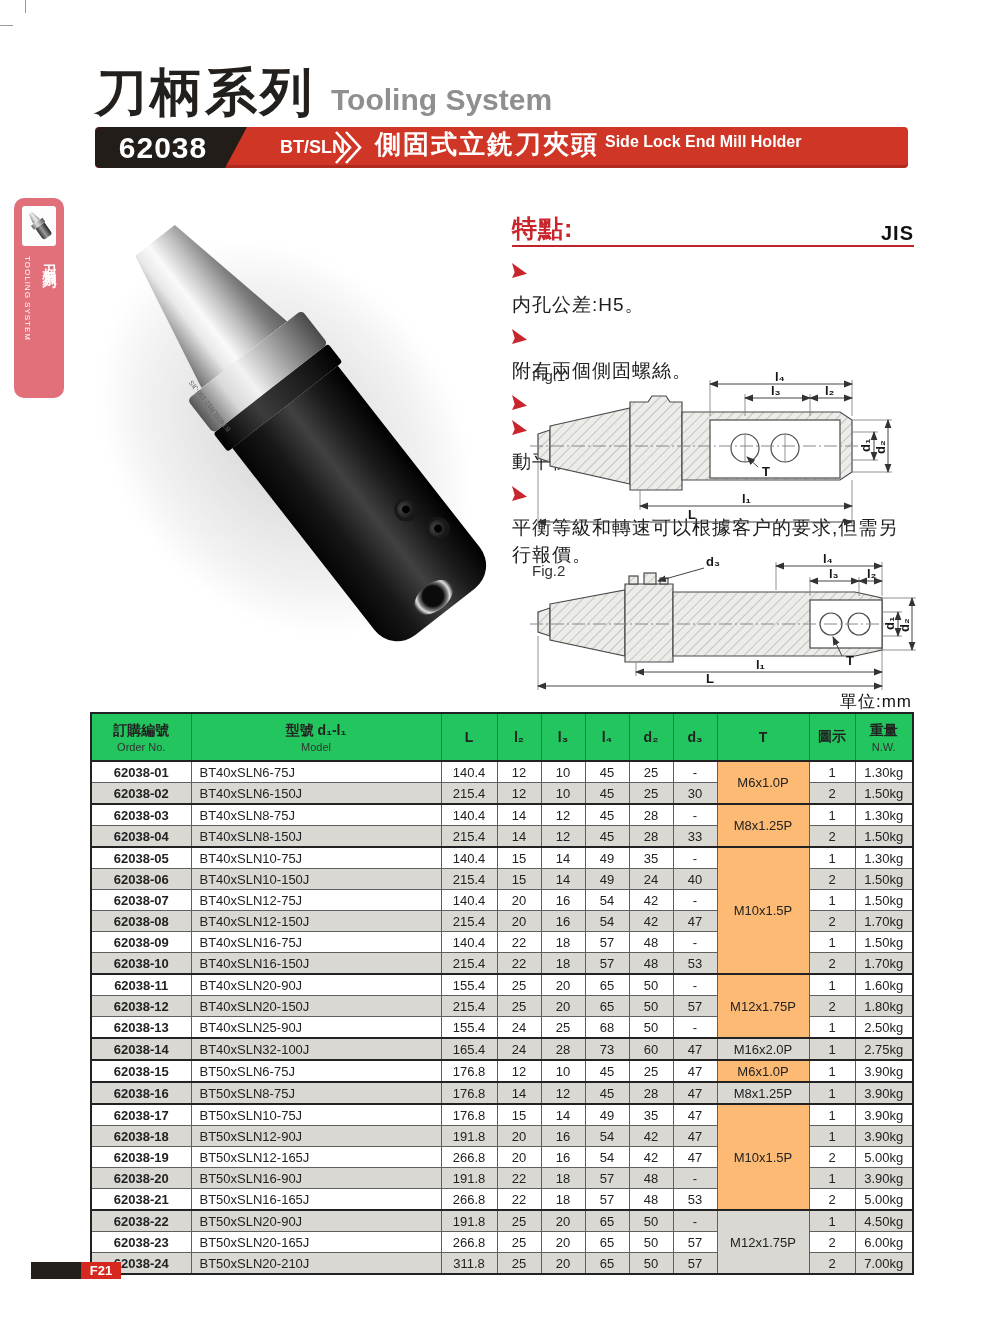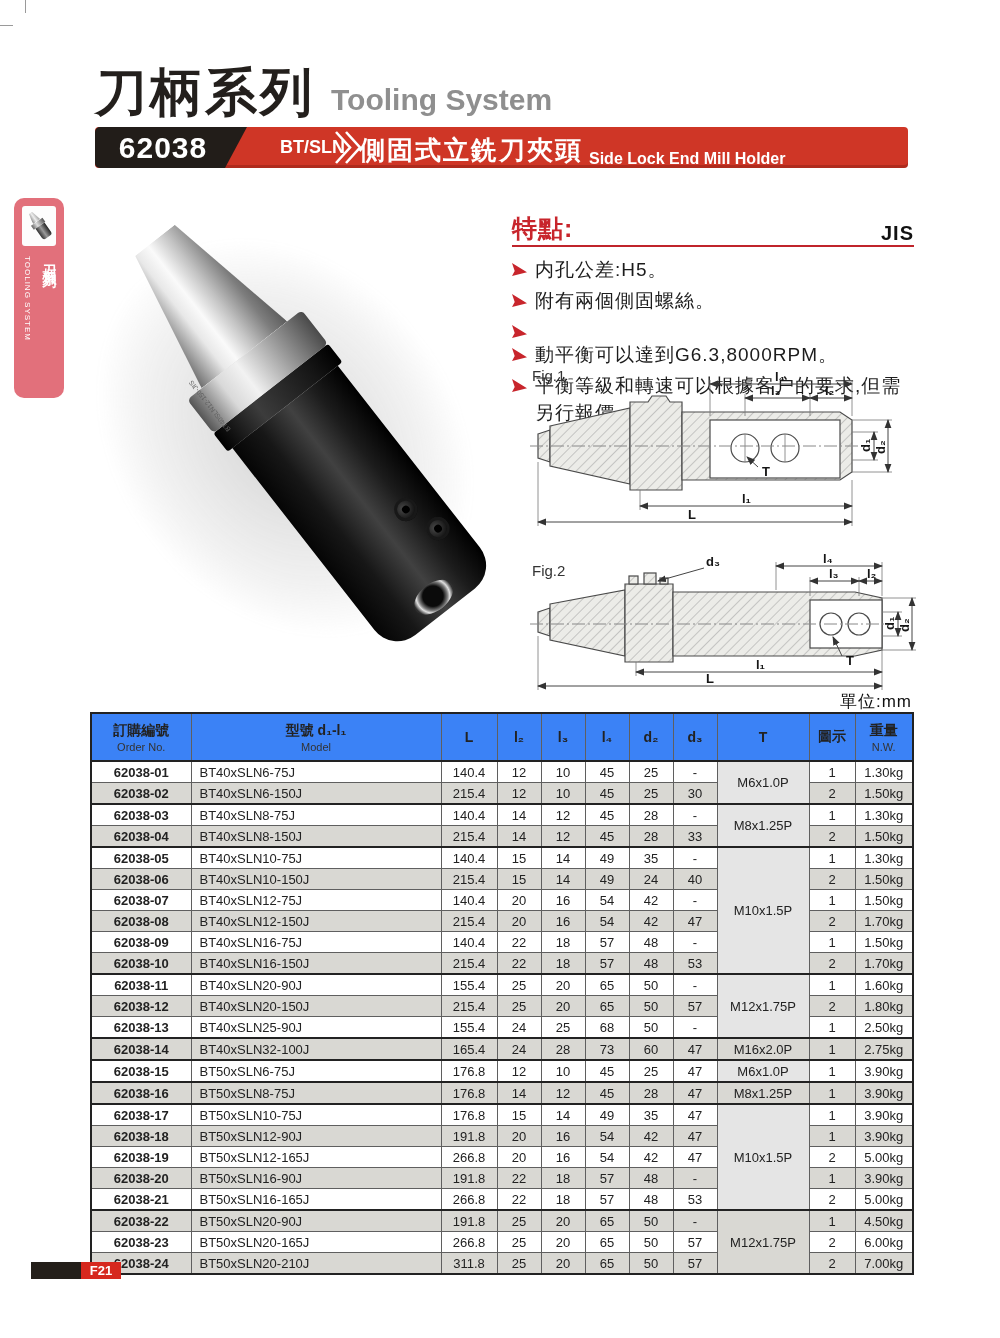--- a/index.html
+++ b/index.html
@@ -19,21 +19,21 @@
   
   .banner{position:absolute;left:95px;top:127px;width:813px;height:41px;background:#cf3626;
     border-radius:4px;box-shadow:inset 0 -3px 0 rgba(80,10,5,.25);}
   .banner-black{position:absolute;left:0;top:0;width:152px;height:41px;background:#221d19;
     border-radius:5px 0 0 5px;clip-path:polygon(0 0,100% 0,calc(100% - 22px) 100%,0 100%);}
   .banner-code{position:absolute;left:8px;top:0;width:120px;text-align:center;line-height:41px;
     color:#fff;font-size:30px;font-weight:bold;letter-spacing:1px;}
   .banner-series{position:absolute;left:160px;top:0;width:115px;text-align:center;line-height:41px;
     color:#fff;font-size:18px;font-weight:bold;}
   .banner-chevron{position:absolute;left:238px;top:3px;}
-  .banner-title{position:absolute;left:264px;top:0;height:41px;display:flex;align-items:flex-end;}
+  .banner-title{position:absolute;left:280px;top:0;height:41px;display:flex;align-items:flex-start;}
   .banner-title-cjk{color:#fff;font-size:26px;font-weight:bold;letter-spacing:2px;}
   .banner-title-en{color:#fff;font-size:16px;font-weight:bold;margin-left:6px;margin-top:6px;}
 
   
   .side-tab{position:absolute;left:14px;top:198px;width:50px;height:200px;background:#e2707b;border-radius:10px;}
   .tab-thumb{position:absolute;left:8px;top:8px;width:34px;height:40px;background:#fdfdfd;border-radius:3px;}
   .thumb-tool{position:absolute;left:10px;top:4px;width:14px;transform:rotate(-35deg);}
   .thumb-cone{width:9px;height:11px;margin:0 auto;background:linear-gradient(90deg,#8a8a8a,#eee 45%,#909090);
     clip-path:polygon(30% 0,70% 0,100% 100%,0 100%);}
   .thumb-flange{width:14px;height:5px;margin:0 auto;background:linear-gradient(90deg,#666,#ddd 40%,#555);}
@@ -65,21 +65,21 @@
   .bore{position:absolute;bottom:5px;left:50%;transform:translateX(-50%);width:46px;height:28px;border-radius:50%;
     background:radial-gradient(circle at 50% 45%,#0b0b0b 38%,#7d7d7d 54%,#e0e0e0 63%,#2e2e2e 78%);}
 
   
   .features{position:absolute;left:512px;top:212px;width:402px;}
   .features-head{display:flex;justify-content:space-between;align-items:flex-end;
     border-bottom:2px solid #c0242b;padding-bottom:0;}
   .features-title{color:#c8252c;font-size:25px;font-weight:bold;letter-spacing:1px;}
   .features-std{color:#111;font-size:20px;font-weight:bold;letter-spacing:1px;}
   .feat-list{list-style:none;margin:10px 0 0 0;padding:0;}
-  .feat-list li{display:flex;gap:8px;margin-bottom:4px;font-size:19px;line-height:1.42;color:#1c1c1c;letter-spacing:1px;}
+  .feat-list li{display:flex;gap:14px;margin-bottom:4px;font-size:19px;line-height:1.42;color:#1c1c1c;letter-spacing:1px;flex-direction:column;}
   .bullet{flex:0 0 15px;width:15px;height:13px;margin-top:6px;background:#c8252c;
     clip-path:polygon(0 0,100% 72%,0 100%,18% 62%);}
 
   
   .fig-wrap{position:absolute;}
   .fig1{left:530px;top:368px;width:372px;height:166px;}
   .fig2{left:530px;top:552px;width:404px;height:140px;}
   svg .outl{stroke:#4a4a4a;stroke-width:1.2;}
   svg .dim{stroke:#444;stroke-width:1;}
   svg .ext{stroke:#777;stroke-width:.8;}
@@ -87,25 +87,25 @@
   svg .figlbl{font:15px "Liberation Sans","DejaVu Sans",sans-serif;fill:#333;}
   .unit-label{position:absolute;left:800px;top:690px;width:112px;text-align:right;font-size:17px;color:#111;letter-spacing:1px;}
 
   
   .spec-table{position:absolute;left:90px;top:712px;border-collapse:collapse;table-layout:fixed;width:822px;}
   .spec-table col.c-order{width:100px;}.spec-table col.c-model{width:250px;}
   .spec-table col.c-L{width:56px;}.spec-table col.c-n{width:44px;}
   .spec-table col.c-T{width:92px;}.spec-table col.c-fig{width:46px;}.spec-table col.c-nw{width:58px;}
   .spec-table th,.spec-table td{border:1px solid #5f5f5f;padding:0;}
   .spec-table{border:2px solid #222;}
-  .spec-table thead th{background:#3b82f6;height:46px;font-weight:bold;font-size:14px;color:#222;border-bottom:2px solid #222;}
+  .spec-table thead th{background:#22c55e;height:46px;font-weight:bold;font-size:14px;color:#222;border-bottom:2px solid #222;}
   .h-sub{font-size:11px;font-weight:normal;color:#333;margin-top:1px;}
   .spec-table tbody td{height:20px;text-align:center;font-size:13px;color:#222;background:#fff;}
   .spec-table tbody tr.stripe td{background:#d9d8d3;}
-  .spec-table tbody td.tcell{background:#e5e5e5;font-size:13px;}
+  .spec-table tbody td.tcell{background:#fdba74;font-size:13px;}
   .spec-table tbody td.no{font-weight:bold;}
   .spec-table tbody td.model{text-align:left;padding-left:8px;}
   .spec-table tbody tr.group-start td{border-top:2px solid #222;}
 
   
   .f21{position:absolute;left:31px;top:1262px;display:flex;}
   .f21-black{width:50px;height:17px;background:#241f1a;}
   .f21-red{width:40px;height:17px;background:#d6281e;color:#fff;font-size:13px;font-weight:bold;
     text-align:center;line-height:17px;}
 </style>

